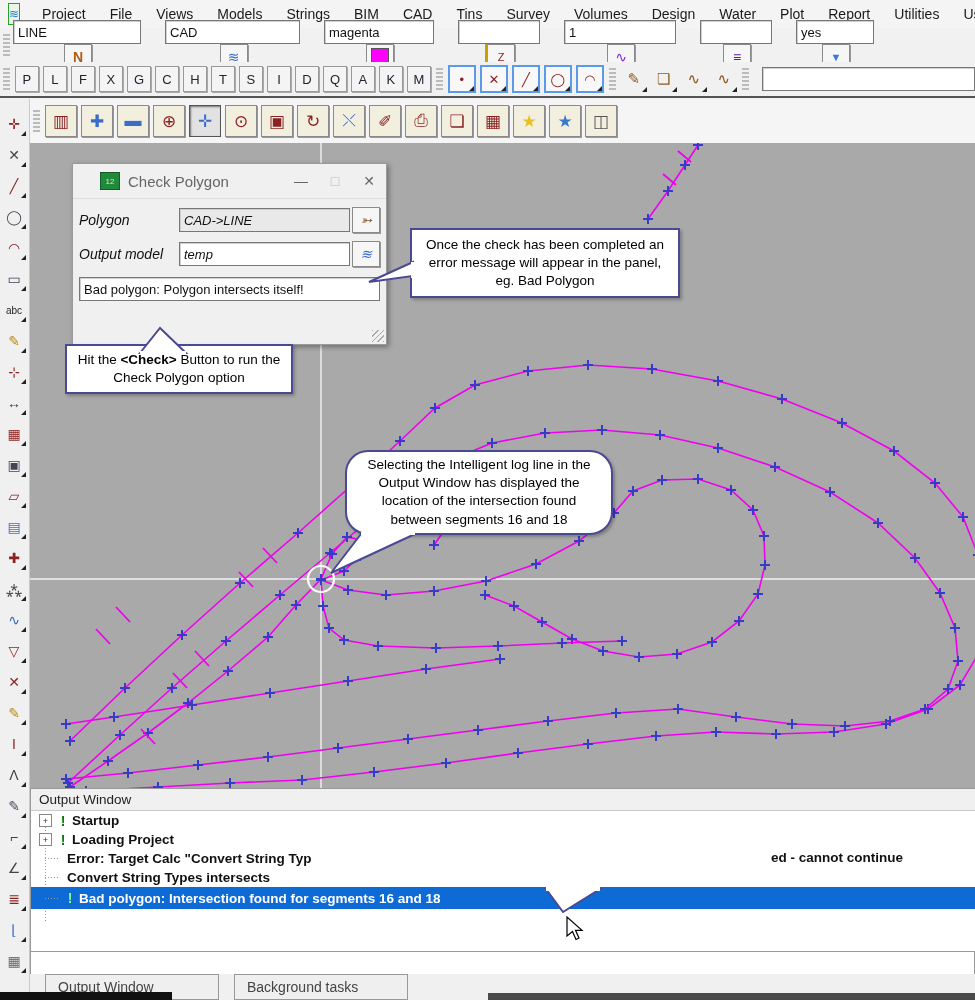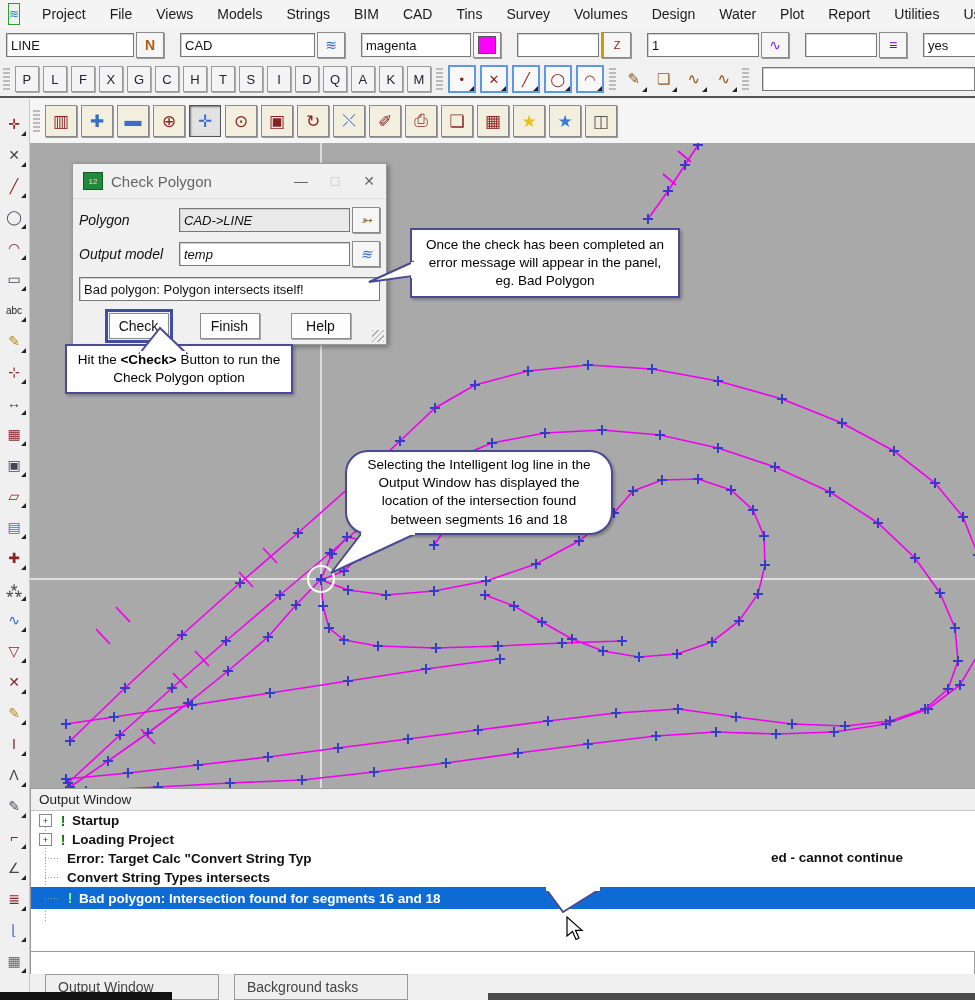--- a/index.html
+++ b/index.html
@@ -14,21 +14,21 @@
   
   .tbrow{position:absolute;left:0;width:975px;display:flex;align-items:center;background:#f1f1f1;}
   .tb2{top:28px;height:34px;border-bottom:1px solid #dadada;}
   .tb3{top:62px;height:34px;border-bottom:2px solid #555;}
   .grip{width:7px;height:22px;margin:0 3px;background:repeating-linear-gradient(#bbb 0 2px,#f1f1f1 2px 4px);}
   .field{height:20px;background:#fff;border:1px solid #777;box-shadow:inset 1px 1px 0 #cfcfcf;
          padding:1px 4px;font-size:13px;display:flex;align-items:center;overflow:hidden;white-space:nowrap;}
   .sbtn{height:24px;min-width:26px;background:#f6f6f6;border:1px solid #8a8a8a;
         box-shadow:1px 1px 0 #999;display:flex;align-items:center;justify-content:center;
         font-size:14px;margin-left:2px;}
-  .grp{display:flex;align-items:center;margin-right:16px;}
+  .grp{display:flex;align-items:center;margin-right:24px;flex-direction:column;}
   .swatch{width:16px;height:16px;border:1px solid #555;}
   .letterbtn{width:22px;height:24px;margin:0 2px;background:#f4f4f4;border:1px solid #999;
              box-shadow:1px 1px 0 #aaa;display:flex;align-items:center;justify-content:center;
              font-size:13px;color:#223;}
   .snapbtn{width:24px;height:24px;margin:0 2px;background:#f8f8f8;border:2px solid #5a9ae8;
            display:flex;align-items:center;justify-content:center;color:#8b2222;position:relative;font-size:13px;}
   .cornertri:after{content:"";position:absolute;right:0px;bottom:0px;border-left:5px solid transparent;
            border-bottom:5px solid #222;}
   .plainicon{width:26px;height:26px;margin:0 2px;background:#f1f1f1;border:none;display:flex;
            align-items:center;justify-content:center;color:#8b5a22;position:relative;font-size:15px;}
@@ -41,21 +41,21 @@
   .viewbtn.pressed{background:#e2e2e2;box-shadow:inset 1px 1px 2px #777;border:1px solid #555;}
   
   .lefttb{position:absolute;left:0;top:99px;width:29px;height:901px;background:#f0f0f0;border-right:1px solid #c9c9c9;}
   .toolbtn{position:absolute;left:2px;width:24px;height:24px;display:flex;align-items:center;
            justify-content:center;font-size:14px;color:#8b2222;}
   
   .canvas{position:absolute;left:30px;top:143px;width:945px;height:645px;background:#a9a9a9;}
   
   .dialog{position:absolute;left:72px;top:163px;width:313px;height:180px;background:#f0f0f0;
           border:1px solid #9a9a9a;box-shadow:2px 2px 5px rgba(0,0,0,.35);z-index:5;}
-  .dtitle{height:34px;display:flex;align-items:center;background:#f0f0f0;border-bottom:1px solid #ddd;}
+  .dtitle{height:34px;display:flex;align-items:center;background:#f0f0f0;border-bottom:1px solid #ddd;padding-left:17px;}
   .dicon{width:18px;height:16px;margin:0 8px 0 10px;background:#1f8a3a;border:1px solid #145c26;
          color:#ffd0d0;font-size:8px;display:flex;align-items:center;justify-content:center;}
   .dtitletext{flex:1;color:#666;font-size:15px;}
   .dwbtn{width:34px;text-align:center;color:#666;font-size:14px;}
   .drow{display:flex;align-items:center;margin:8px 6px 0 6px;font-style:italic;}
   .dlabel{width:100px;font-size:14px;color:#111;}
   .dfield{flex:1;height:20px;}
   .dfield.ro{background:#e9e9e9;}
   .dmsg{margin:10px 6px 0 6px;height:20px;}
   .dbtnrow{display:flex;justify-content:space-around;margin-top:12px;padding:0 20px;}
@@ -283,25 +283,20 @@
       <div class="dlabel">Polygon</div>
       <div class="field dfield ro">CAD-&gt;LINE</div>
       <div class="sbtn" style="color:#8b5a22;">➳</div>
     </div>
     <div class="drow">
       <div class="dlabel">Output model</div>
       <div class="field dfield">temp</div>
       <div class="sbtn" style="color:#3b6cc8;">≋</div>
     </div>
     <div class="field dmsg">Bad polygon: Polygon intersects itself!</div>
-    <div class="dbtnrow">
-      <div class="dbtn focus">Check</div>
-      <div class="dbtn">Finish</div>
-      <div class="dbtn">Help</div>
-    </div>
     <div class="dgrip"></div>
   </div>
 
   <div class="callout" style="left:410px;top:228px;width:250px;min-height:58px;">
     <span>Once the check has been completed an error message will appear in the panel, eg. Bad Polygon</span>
   </div>
   <svg class="tail" style="left:363px;top:252px;" width="52" height="38">
     <polygon points="50,10 6,30 50,24" fill="#fff" stroke="#4a4a94" stroke-width="2"></polygon>
     <rect x="48" y="10" width="4" height="16" fill="#fff"></rect>
   </svg>

